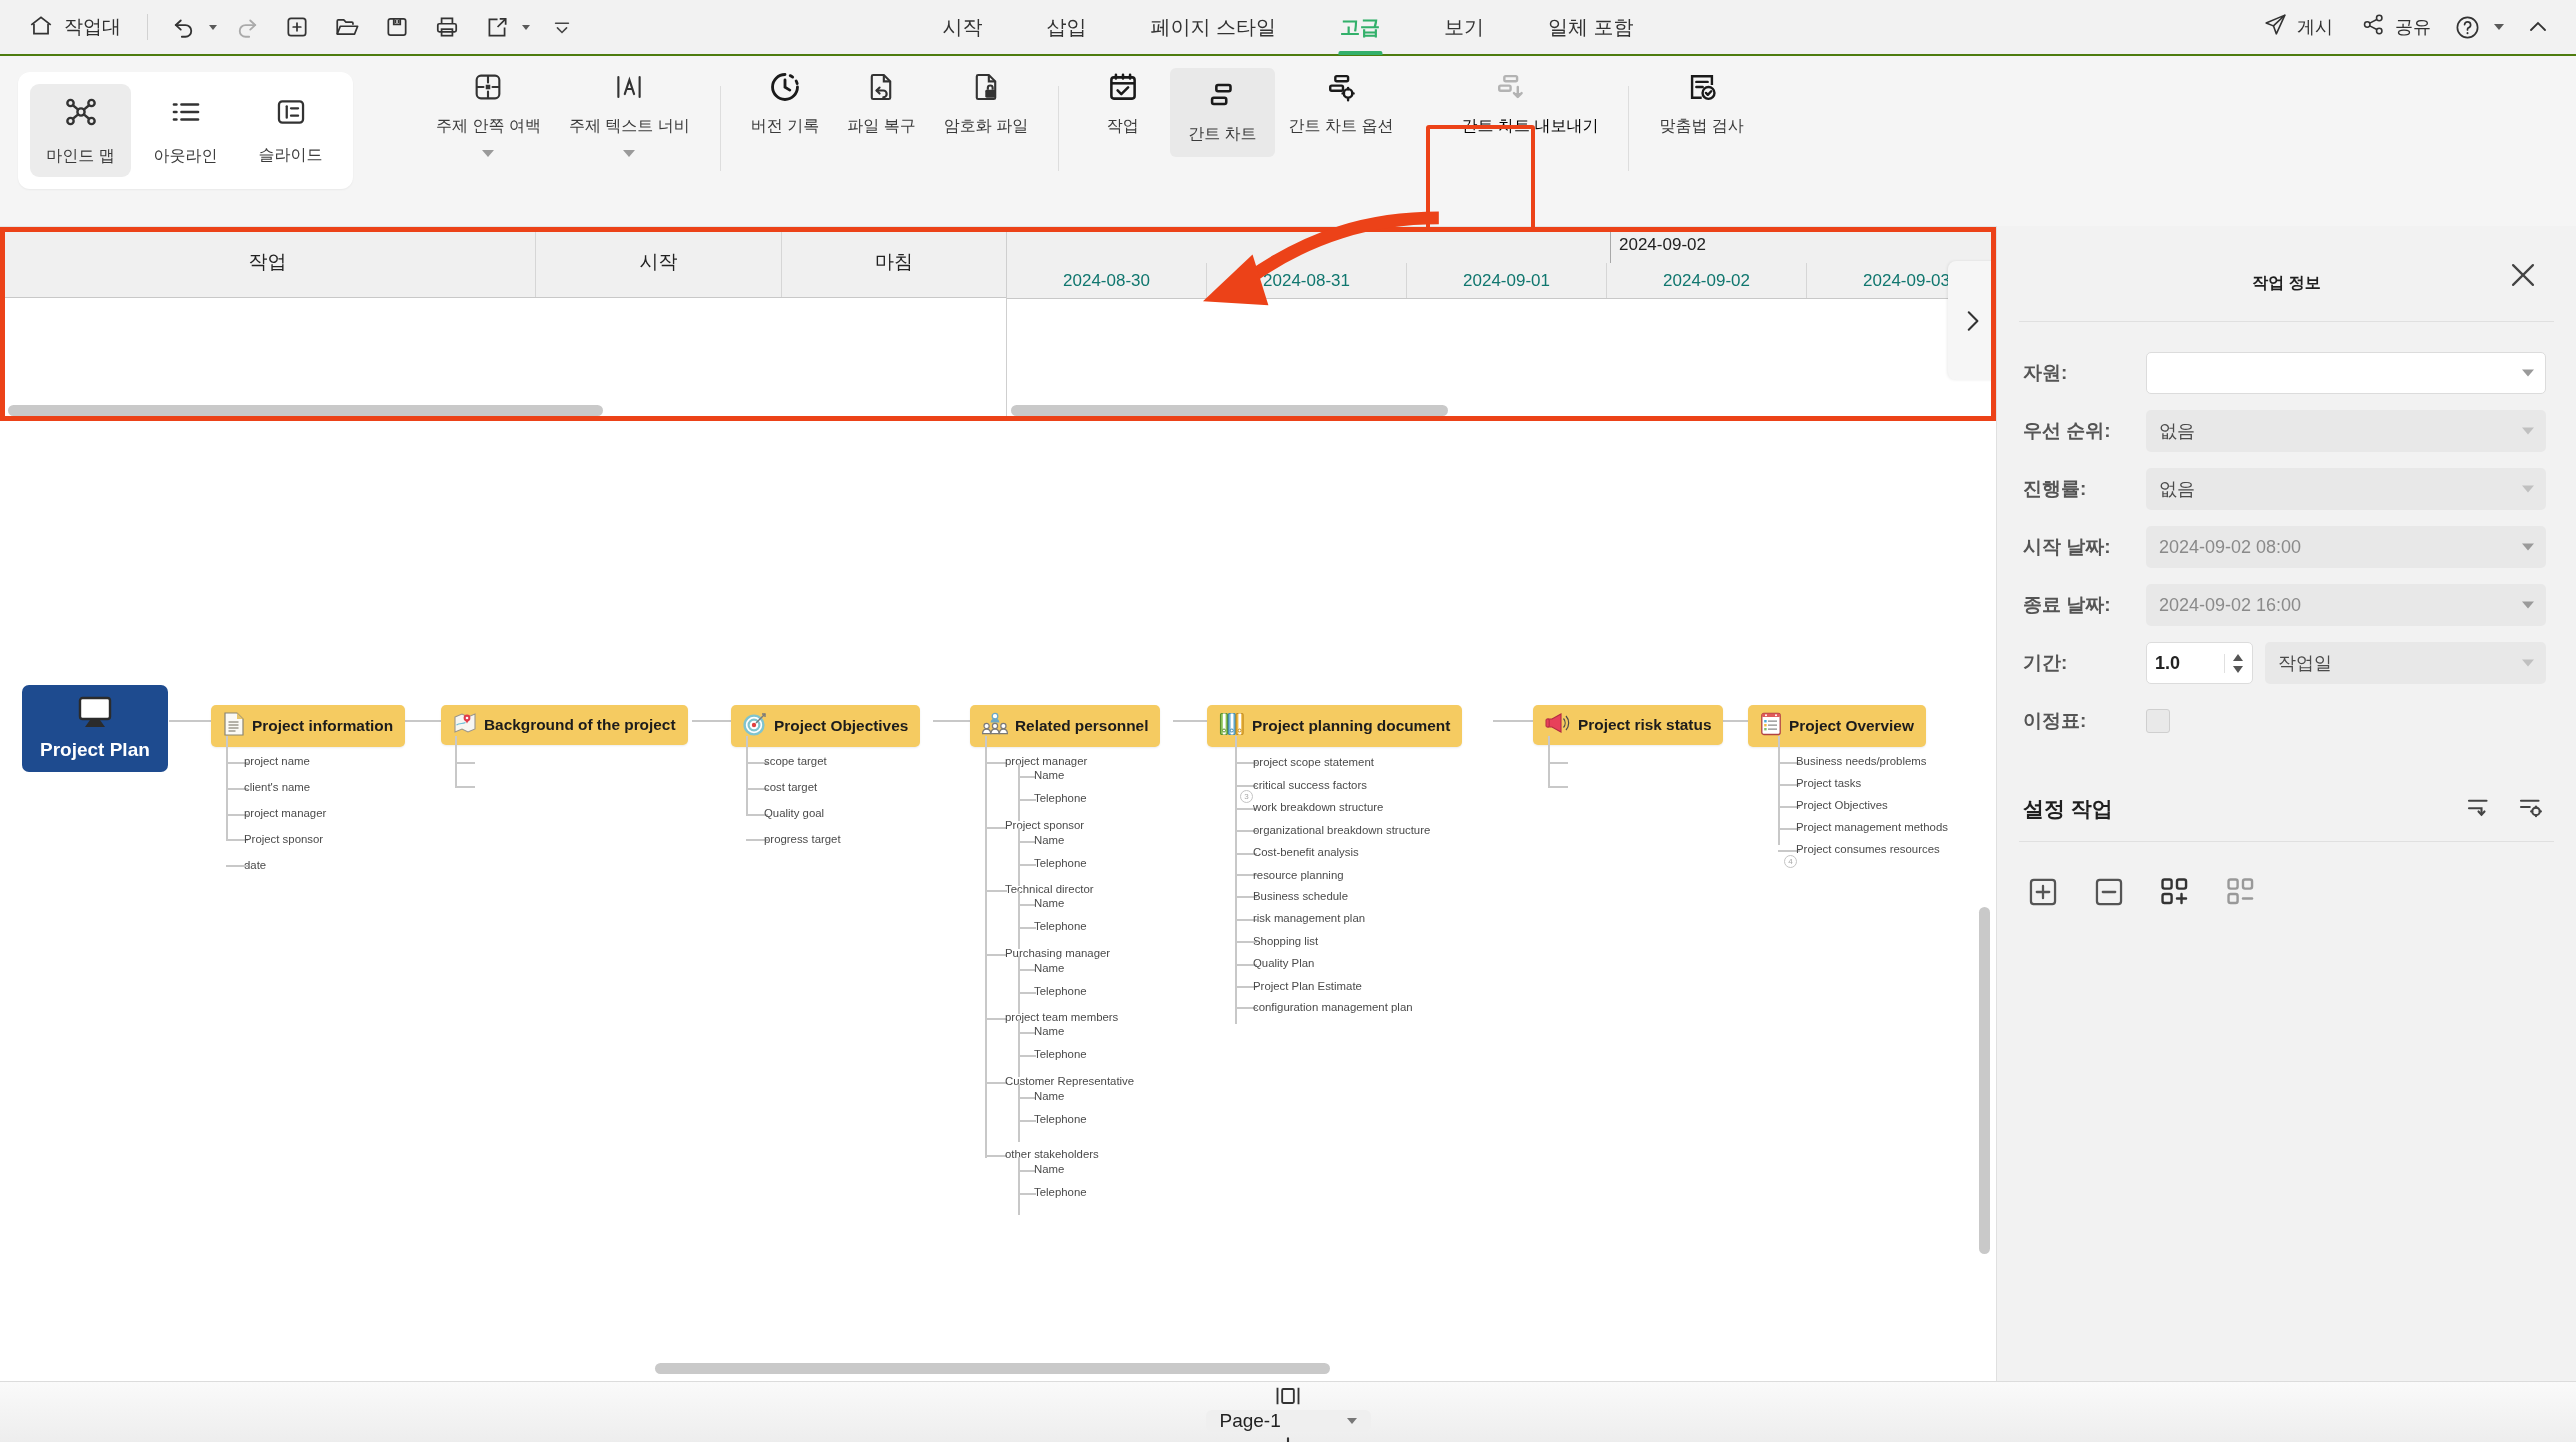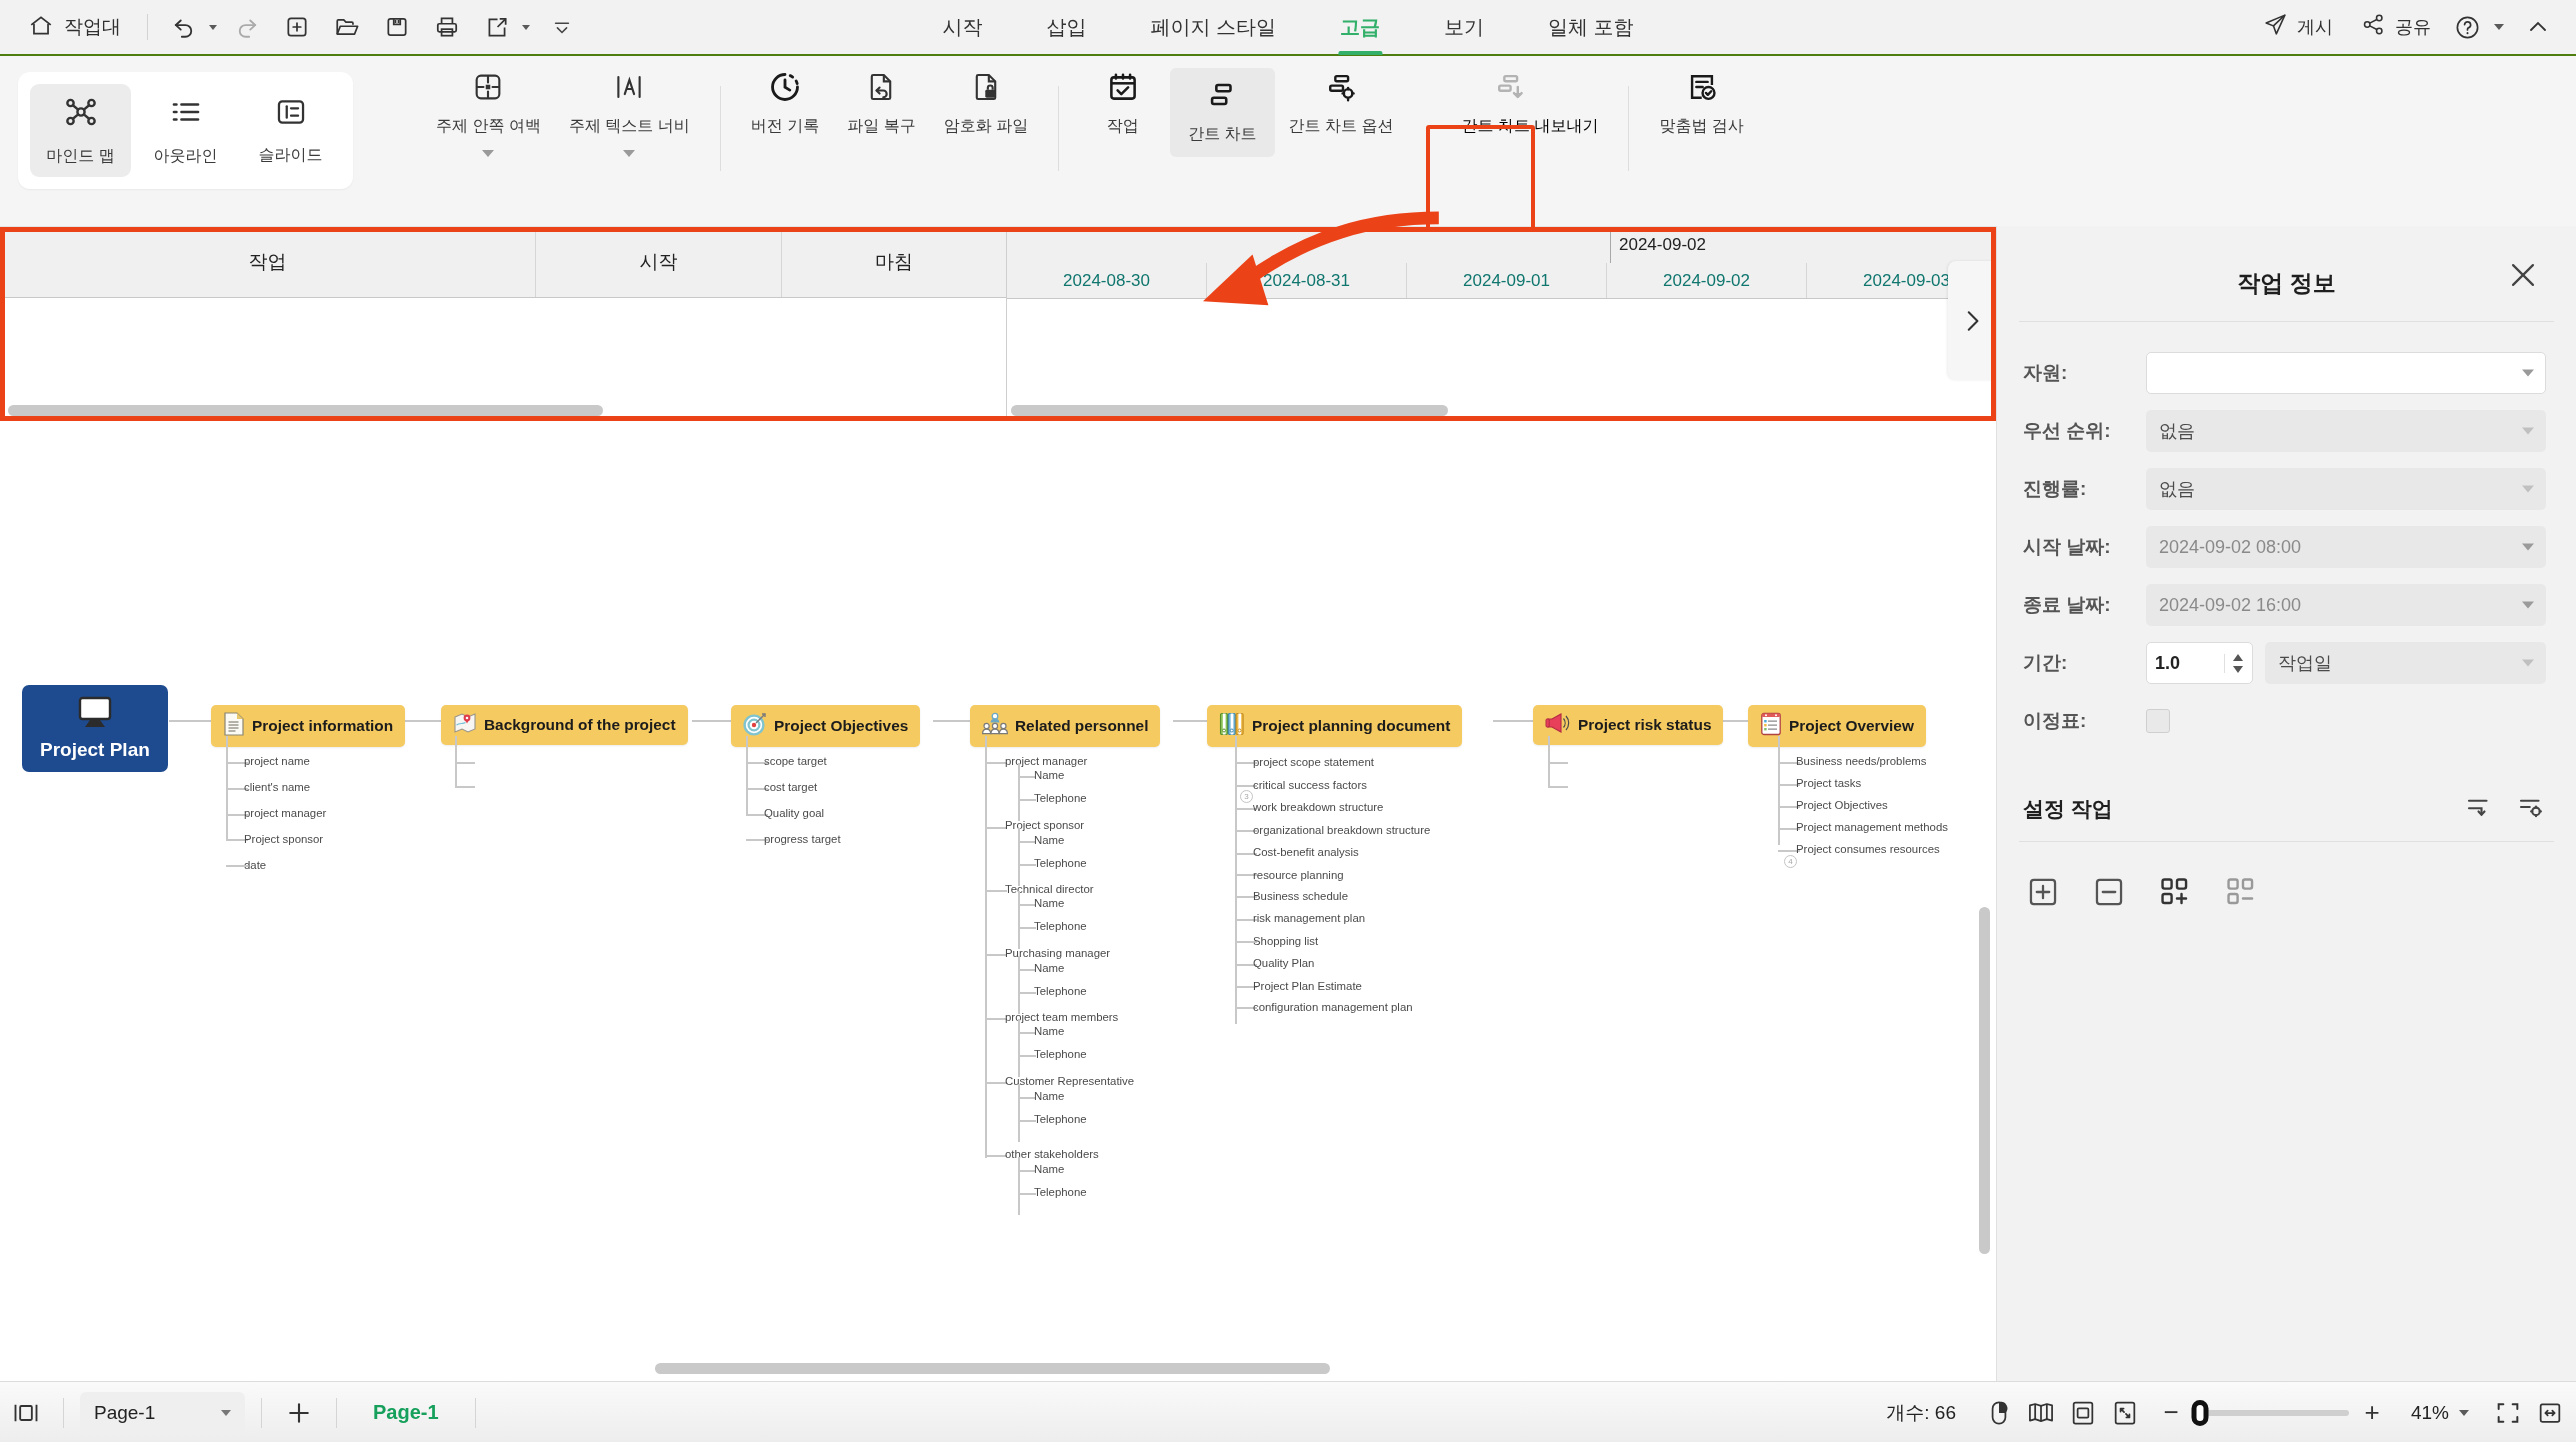--- a/index.html
+++ b/index.html
@@ -101,21 +101,21 @@
            background:#fff; }
   .vscroll { position:absolute; right:6px; top:486px; width:11px; height:347px; border-radius:6px;
              background:#c9c9c9; }
   .canvas-hscroll { position:absolute; left:655px; bottom:8px; width:675px; height:11px;
              border-radius:6px; background:#c9c9c9; }
 
   
   .rpanel { position:absolute; right:0; top:226px; width:580px; height:1155px; background:#f2f2f2;
             border-left:1px solid #e0e0e0; }
   .rp-head { height:95px; display:flex; align-items:center; justify-content:center; position:relative; }
-  .rp-title { font-size:23px; font-weight:bold; color:#1f1f1f;margin-top:19px; }
+  .rp-title { font-size:16px; font-weight:bold; color:#1f1f1f;margin-top:19px; }
   .rp-close { position:absolute; right:34px; top:30px; width:38px; height:38px; cursor:pointer;
               display:flex; align-items:center; justify-content:center; }
   .rp-divider { height:1px; background:#e0e0e0; margin:0 22px; }
   .rp-form { padding:22px 30px 0 26px; }
   .frow { display:flex; align-items:center; height:58px; }
   .flabel { width:123px; font-size:19px; color:#555; font-weight:bold; }
   .fctl { flex:1; position:relative; }
   .finput { height:42px; border-radius:5px; display:flex; align-items:center; padding:0 12px;
             font-size:18px; background:#e8e8e8; color:#8a8a8a; border:1px solid transparent; }
   .finput.white { background:#fff; border:1px solid #dcdcdc; color:#333; }
@@ -133,21 +133,21 @@
   .chk { width:24px; height:24px; border:1px solid #cfcfcf; border-radius:3px; background:#e9e9e9; cursor:pointer; }
   .rp-sub { margin-top:42px; padding:0 30px 0 26px; display:flex; align-items:center; }
   .rp-subtitle { font-size:21px; font-weight:bold; color:#1f1f1f; }
   .rp-subicons { margin-left:auto; display:flex; gap:22px; }
   .rp-actions { display:flex; gap:26px; padding:30px 26px 0; }
   .act { width:40px; height:40px; display:flex; align-items:center; justify-content:center; cursor:pointer; }
 
   
   .status { position:absolute; left:0; bottom:0; width:2576px; height:62px;
             background:linear-gradient(#fafafa,#ededed); border-top:1px solid #dcdcdc;
-            display:flex; align-items:center; padding:0 5px; }
+            display:flex; align-items:center; padding:0 20px;flex-direction:column; }
   .sb-sep { width:1px; height:30px; background:#d5d5d5; margin:0 16px; }
   .pgsel { width:165px; height:42px; background:#efefef; border-radius:6px; display:flex;
            align-items:center; padding:0 14px; cursor:pointer; }
   .pgsel span { font-size:19px; color:#222; }
   .pgsel .caret { margin-left:auto; border-top-color:#777; }
   .pgtab { font-size:20px; font-weight:bold; color:#16a05c; padding:0 20px; cursor:pointer; }
   .sb-right { margin-left:auto; display:flex; align-items:center; gap:0; }
   .sb-count { font-size:19px; color:#222; margin-right:22px; }
   .sb-ic { width:42px; height:42px; display:flex; align-items:center; justify-content:center;
            cursor:pointer; }

